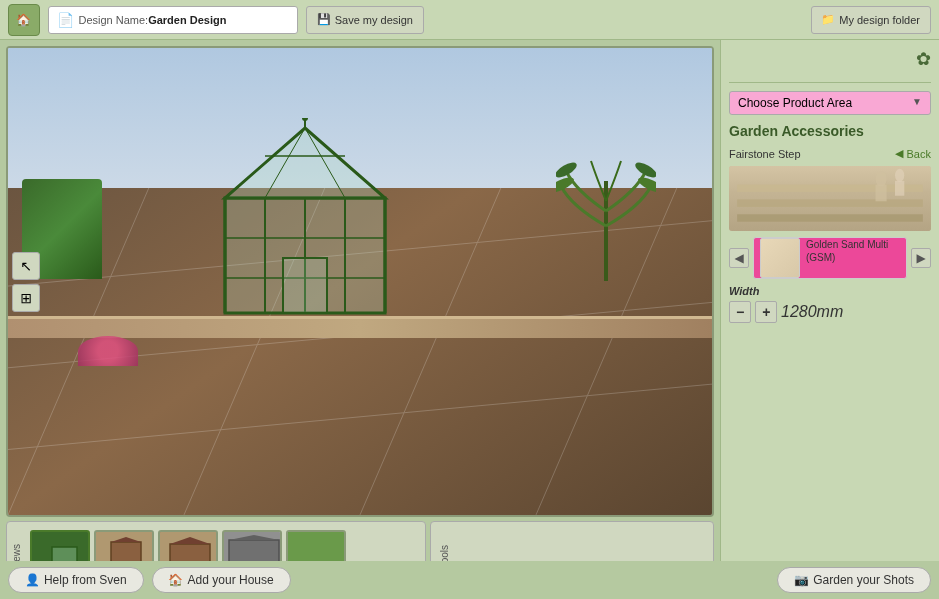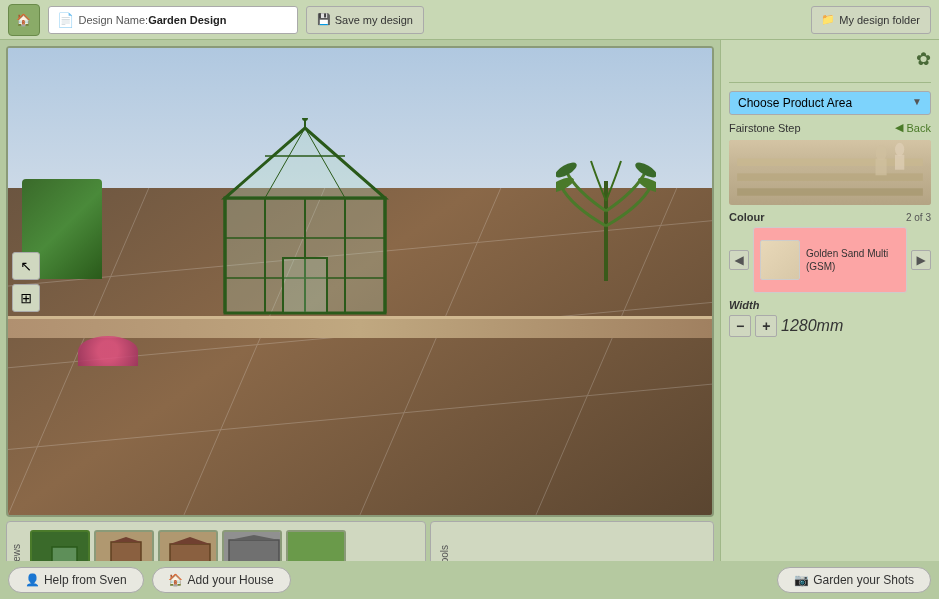--- a/index.html
+++ b/index.html
@@ -265,21 +265,21 @@
     }
     .marshalls-icon {
       font-size: 18px;
       color: #4a6a38;
     }
 
     
     .dropdown {
       display: flex;
       align-items: flex-start;
-      background: #7dd3fc;
+      background: #f9a8d4;
       border: 1px solid #aaa;
       border-radius: 3px;
       padding: 4px 8px;
       cursor: pointer;
       justify-content: space-between;
     }
     .dropdown-arrow {
       font-size: 10px;
       color: #555;
     }
@@ -362,26 +362,26 @@
       display: flex;
       align-items: center;
       justify-content: center;
       cursor: pointer;
       font-size: 12px;
       color: #555;
     }
     .colour-swatch-container {
       flex: 1;
       display: flex;
-      align-items: center;
+      align-items: flex-start;
       gap: 6px;
-      background: #fca5a5;
+      background: #ec4899;
       border: 1px solid #ccc;
       border-radius: 3px;
-      padding: 12px 6px;
+      padding: 0 6px;
     }
     .colour-swatch {
       width: 40px;
       height: 40px;
       background: linear-gradient(135deg, #e8d8b8 0%, #d8c8a8 100%);
       border: 1px solid #ccc;
       border-radius: 2px;
       flex-shrink: 0;
     }
     .colour-name {
@@ -659,20 +659,21 @@
       </div>
     </div>
 
     <div class="divider"></div>
 
     <div class="dropdown">
       <span>Choose Product Area</span>
       <span class="dropdown-arrow">▼</span>
     </div>
 
+    <div class="section-title">Garden Accessories</div>
 
     <div class="product-sub">
       <span class="product-name">Fairstone Step</span>
       <div class="back-btn">
         <span>◀</span>
         <span>Back</span>
       </div>
     </div>
 
     <div class="product-image">
@@ -685,24 +686,20 @@
         <rect x="0" y="52" width="200" height="8" fill="#a89870" opacity="0.8"></rect>
 
         <ellipse cx="155" cy="14" rx="6" ry="8" fill="#d0c0a0" opacity="0.7"></ellipse>
         <rect x="149" y="20" width="12" height="18" fill="#d0c0a0" opacity="0.7"></rect>
         <ellipse cx="175" cy="10" rx="5" ry="7" fill="#e0d0b8" opacity="0.7"></ellipse>
         <rect x="170" y="16" width="10" height="16" fill="#e0d0b8" opacity="0.7"></rect>
       </svg>
     </div>
 
     <div class="colour-section">
-      <div class="colour-header">
-        <span class="colour-label">Colour</span>
-        <span class="colour-count">2 of 3</span>
-      </div>
       <div class="colour-selector">
         <div class="colour-nav">
           <span>◀</span>
         </div>
         <div class="colour-swatch-container">
           <div class="colour-swatch"></div>
           <span class="colour-name">Golden Sand Multi (GSM)</span>
         </div>
         <div class="colour-nav">
           <span>▶</span>

